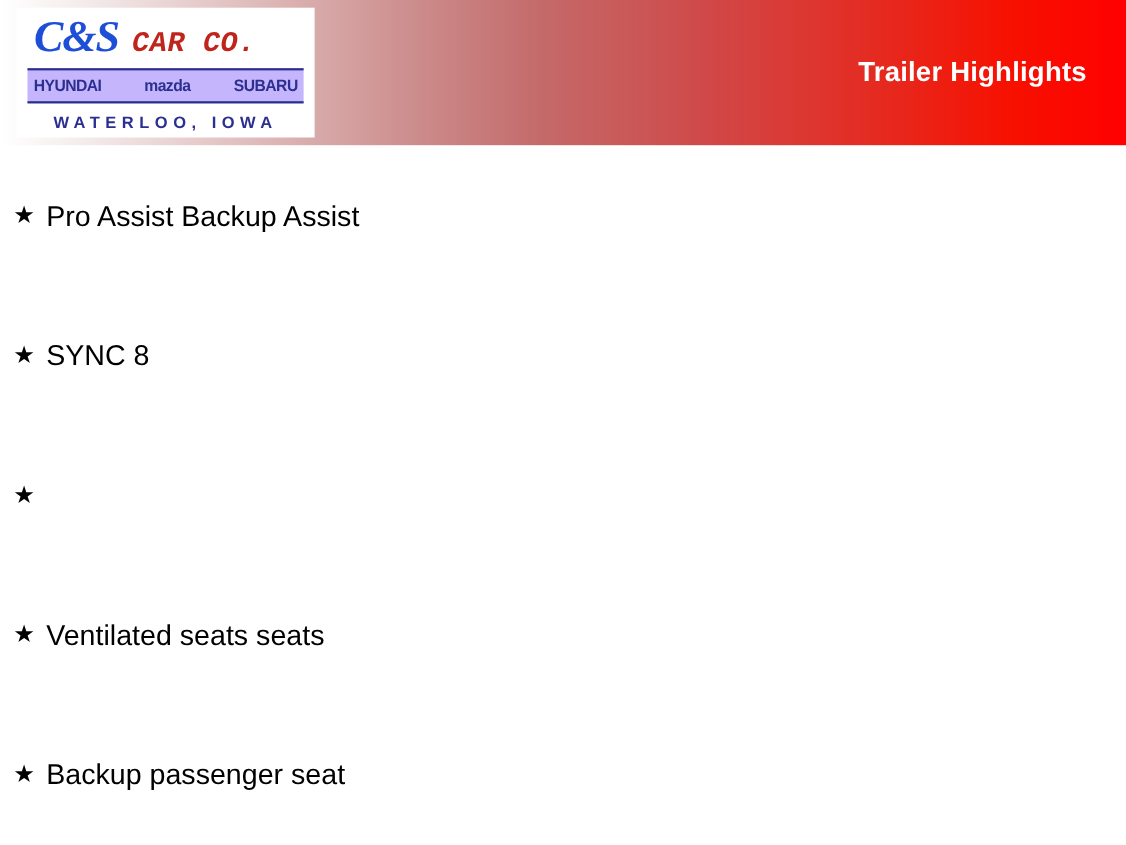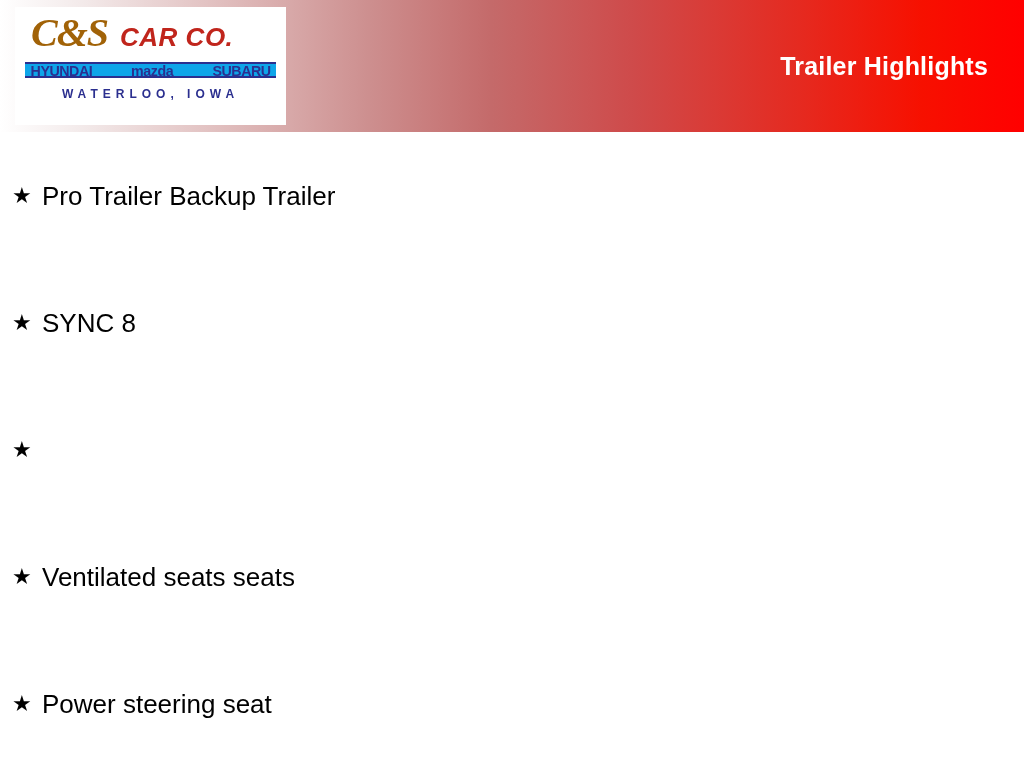--- a/index.html
+++ b/index.html
@@ -49,59 +49,59 @@
     align-items: baseline;
     justify-content: flex-start;
     height: 48px;
     padding-left: 6px;
   }
   .logo-cs {
     font-family: "Liberation Serif", serif;
     font-size: 40px;
     font-weight: bold;
     font-style: italic;
-    color: #a16207;
+    color: #1d4ed8;
     letter-spacing: -1px;
     line-height: 1;
   }
   .logo-car {
-    font-family: Liberation Sans, sans-serif;
+    font-family: Liberation Mono, monospace;
     font-size: 26px;
     font-weight: bold;
     font-style: italic;
     color: #c0251c;
     margin-left: 12px;
     line-height: 1;
     letter-spacing: 0.5px;
   }
   .logo-brands {
     margin-top: 1px;
-    height: 16px;
-    background: #0ea5e9;
+    height: 32px;
+    background: #c4b5fd;
     border-top: 2px solid #2b2f8f;
     border-bottom: 2px solid #2b2f8f;
     display: flex;
     align-items: center;
     justify-content: space-between;
     padding: 0 4px;
     box-sizing: border-box;
   }
   .logo-brand {
     font-family: "Liberation Sans", sans-serif;
     font-size: 15px;
     font-weight: bold;
     color: #2b2f8f;
     letter-spacing: -0.5px;
     transform: scaleX(0.95);
   }
   .logo-city {
     margin-top: 9px;
     text-align: center;
     font-family: "Liberation Sans", sans-serif;
-    font-size: 12px;
+    font-size: 15px;
     font-weight: bold;
     color: #2b2f8f;
     letter-spacing: 5px;
   }
 
   
   .content {
     position: relative;
     padding: 0;
     margin: 0;
@@ -155,31 +155,31 @@
     <div class="logo-city">WATERLOO, IOWA</div>
   </div>
 
   <div class="header-title">Trailer Highlights</div>
 </div>
 
 <div class="content">
   <ul class="bullet-list">
     <li class="bullet-item">
       <span class="bullet-star">★</span>
-      <span class="bullet-text">Pro Trailer Backup Trailer</span>
+      <span class="bullet-text">Pro Assist Backup Assist</span>
     </li>
     <li class="bullet-item">
       <span class="bullet-star">★</span>
       <span class="bullet-text">SYNC 8</span>
     </li>
     <li class="bullet-item">
       <span class="bullet-star">★</span>
     </li>
     <li class="bullet-item">
       <span class="bullet-star">★</span>
       <span class="bullet-text">Ventilated seats seats</span>
     </li>
     <li class="bullet-item">
       <span class="bullet-star">★</span>
-      <span class="bullet-text">Power steering seat</span>
+      <span class="bullet-text">Backup passenger seat</span>
     </li>
   </ul>
 </div>
 
 </body></html>

